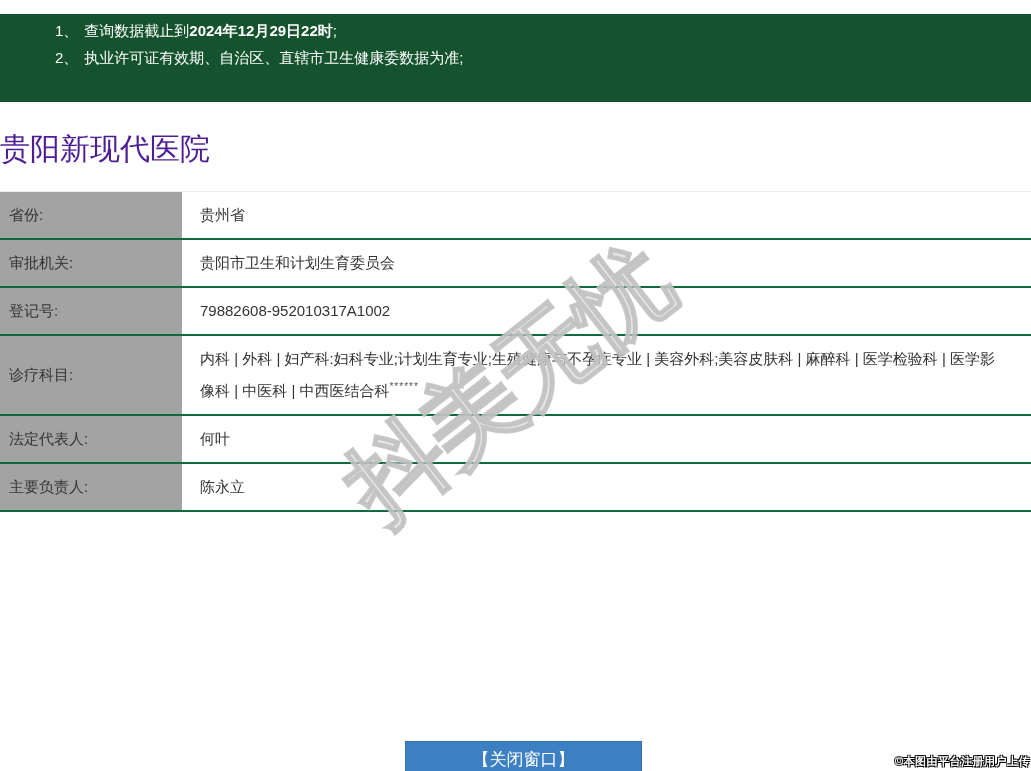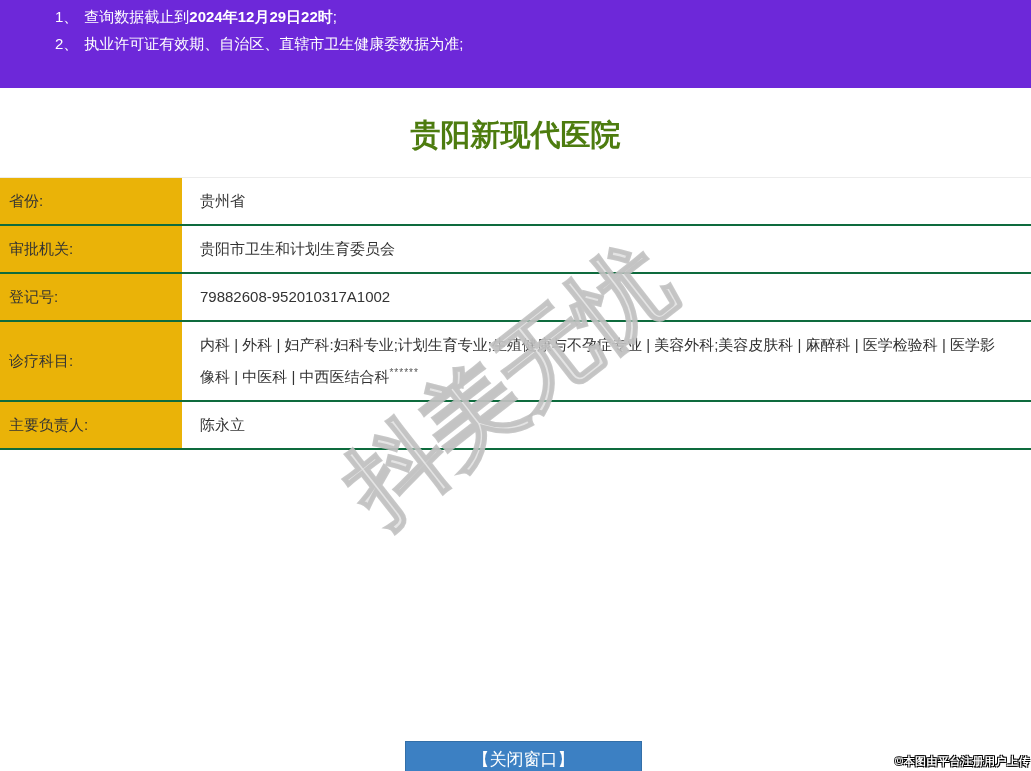--- a/index.html
+++ b/index.html
@@ -6,38 +6,39 @@
   body {
     width: 1031px; height: 771px;
     font-family: "Liberation Sans", "DejaVu Sans", sans-serif;
     background: #ffffff;
     position: relative;
     overflow: hidden;
     color: #333;
   }
   
   .notice-bar {
-    background: #6d28d9;
+    background: #14532d;
     color: #ffffff;
     padding: 3px 20px 5px 55px;
     height: 80px;
+    margin-top: 14px;
   }
   .notice-line {
     font-size: 15px;
     line-height: 27px;
     white-space: nowrap;
   }
   .notice-line .num { margin-right: 6px; }
   .notice-line .seg-bold { font-weight: bold; }
   
   .page-title {
-    text-align: center;
+    text-align: left;
     font-size: 30px;
-    font-weight: 700;
-    color: #4d7c0f;
+    font-weight: 400;
+    color: #4c1d95;
     margin: 0;
     padding: 27px 0 0 0;
     height: 45px;
     line-height: 40px;
     position: relative;
     z-index: 2;
   }
   
   table.info-table {
     width: 100%;
@@ -50,21 +51,21 @@
   }
   table.info-table td {
     border-bottom: 2px solid #0e6b3d;
     font-size: 15px;
     line-height: 28px;
     padding: 9px 0;
     vertical-align: middle;
   }
   td.cell-label {
     width: 182px;
-    background: #eab308;
+    background: #a3a3a3;
     padding-left: 9px !important;
     box-sizing: border-box;
   }
   td.cell-value {
     padding-left: 18px !important;
     padding-right: 30px !important;
   }
   .value-suffix {
     font-size: 10px;
     vertical-align: super;
@@ -148,20 +149,24 @@
     </tr>
     <tr>
       <td class="cell-label">登记号:</td>
       <td class="cell-value">79882608-952010317A1002</td>
     </tr>
     <tr>
       <td class="cell-label">诊疗科目:</td>
       <td class="cell-value"><span>内科 | 外科 | 妇产科:妇科专业;计划生育专业;生殖健康与不孕症专业 | 美容外科;美容皮肤科 | 麻醉科 | 医学检验科 | 医学影像科 | 中医科 | 中西医结合科</span><span class="value-suffix">******</span></td>
     </tr>
     <tr>
+      <td class="cell-label">法定代表人:</td>
+      <td class="cell-value">何叶</td>
+    </tr>
+    <tr>
       <td class="cell-label">主要负责人:</td>
       <td class="cell-value">陈永立</td>
     </tr>
   </tbody>
 </table>
 
 <div class="big-watermark">抖美无忧</div>
 
 <div class="close-button">【关闭窗口】</div>
 

